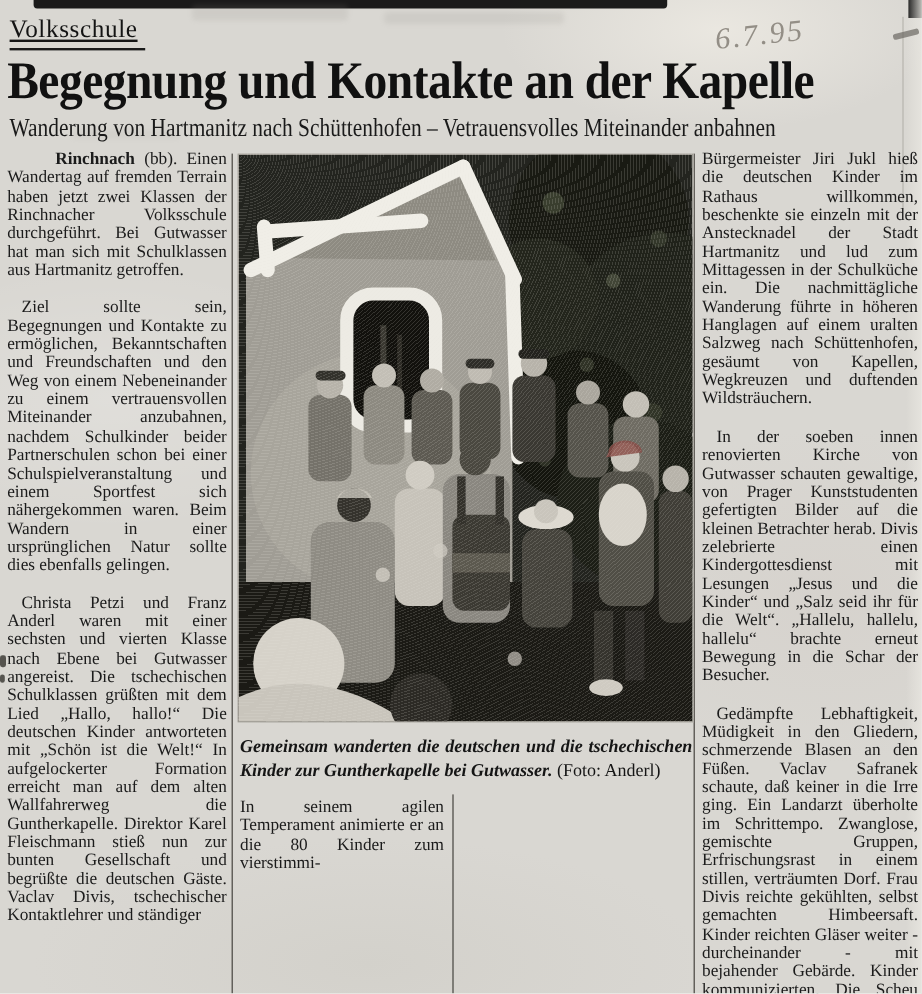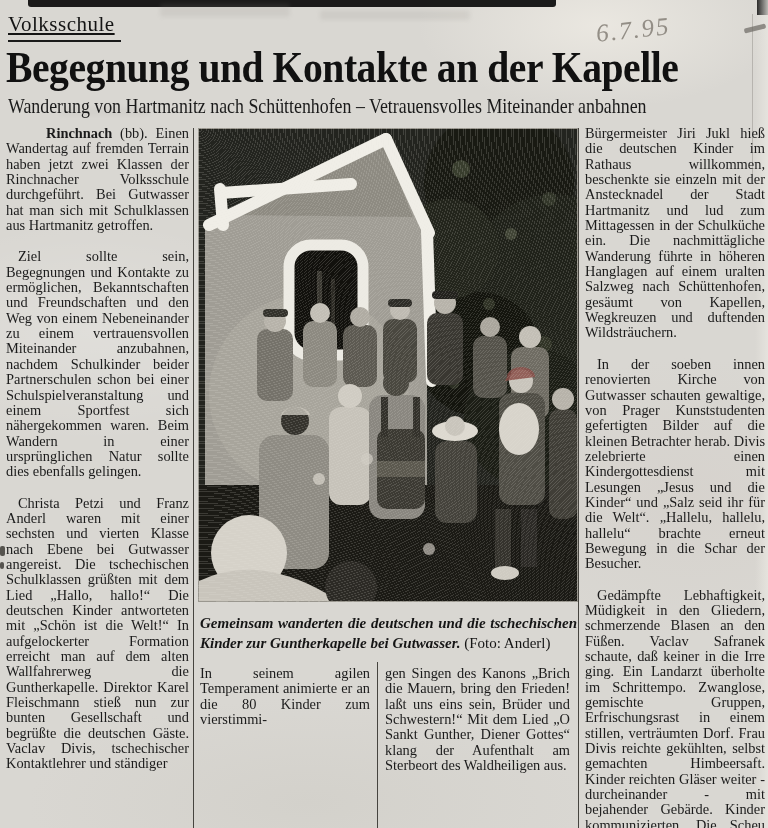--- a/index.html
+++ b/index.html
@@ -186,23 +186,20 @@
   <div class="photo-halftone"></div>
 
   <div class="caption">
     <span>Gemeinsam wanderten die deutschen und die tschechischen Kinder zur Guntherkapelle bei Gutwasser.</span>
     <span class="credit">(Foto: Anderl)</span>
   </div>
 
   <div class="col-mid-left bodytext">
     <p>In seinem agilen Temperament animierte er an die 80 Kinder zum vierstimmi-</p>
   </div>
-  <div class="col-mid-right bodytext">
-    <p>gen Singen des Kanons „Brich die Mauern, bring den Frieden! laßt uns eins sein, Brüder und Schwestern!“ Mit dem Lied „O Sankt Gunther, Diener Gottes“ klang der Aufenthalt am Sterbeort des Waldheiligen aus.</p>
-  </div>
 
   <div class="col-right bodytext">
     <p>Bürgermeister Jiri Jukl hieß die deutschen Kinder im Rathaus willkommen, beschenkte sie einzeln mit der Anstecknadel der Stadt Hartmanitz und lud zum Mittagessen in der Schulküche ein. Die nachmittägliche Wanderung führte in höheren Hanglagen auf einem uralten Salzweg nach Schüttenhofen, gesäumt von Kapellen, Wegkreuzen und duftenden Wildsträuchern.</p>
     <p style="text-indent:12px">In der soeben innen renovierten Kirche von Gutwasser schauten gewaltige, von Prager Kunststudenten gefertigten Bilder auf die kleinen Betrachter herab. Divis zelebrierte einen Kindergottesdienst mit Lesungen „Jesus und die Kinder“ und „Salz seid ihr für die Welt“. „Hallelu, hallelu, hallelu“ brachte erneut Bewegung in die Schar der Besucher.</p>
     <p>Gedämpfte Lebhaftigkeit, Müdigkeit in den Gliedern, schmerzende Blasen an den Füßen. Vaclav Safranek schaute, daß keiner in die Irre ging. Ein Landarzt überholte im Schrittempo. Zwanglose, gemischte Gruppen, Erfrischungsrast in einem stillen, verträumten Dorf. Frau Divis reichte gekühlten, selbst gemachten Himbeersaft. Kinder reichten Gläser weiter - durcheinander - mit bejahender Gebärde. Kinder kommunizierten. Die Scheu war verflogen.</p>
   </div>
 
 </div>
 
 </body></html>

